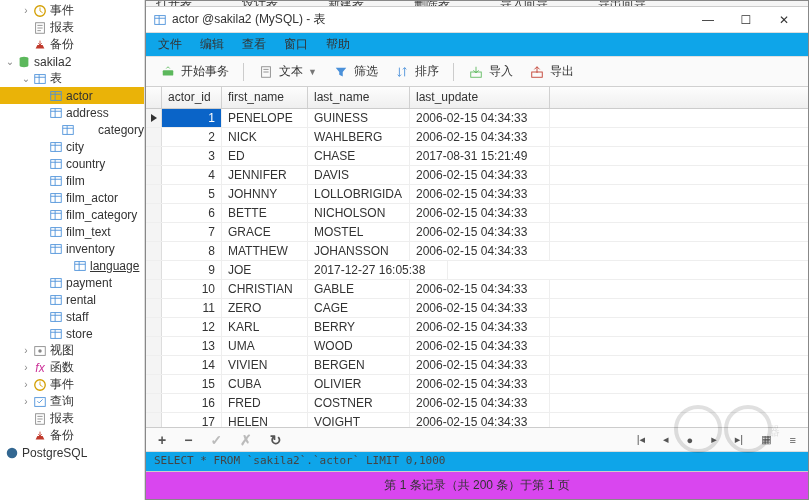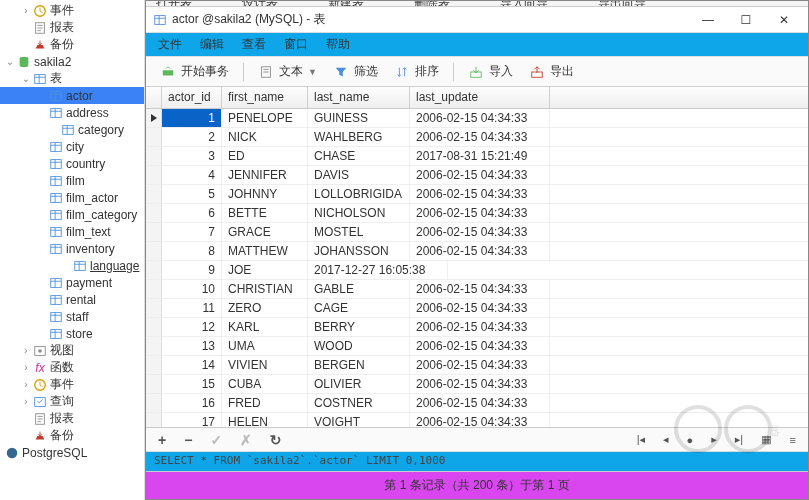--- a/index.html
+++ b/index.html
@@ -1,20 +1,20 @@
 <!DOCTYPE html>
 <html><head>
 <meta charset="utf-8">
 <style>
 *{box-sizing:border-box;margin:0;padding:0;font-family:"Microsoft YaHei","Segoe UI",Arial,sans-serif;font-size:12px;color:#333}
 body{background:#fff;width:809px;height:500px;overflow:hidden;position:relative}
 .app{display:flex;height:100%}
 .tree-panel{width:145px;background:#fff;border-right:1px solid #ddd;overflow:hidden;padding-top:2px}
 .tree-item{display:flex;align-items:center;height:17px;padding-left:4px;white-space:nowrap;cursor:pointer}
-.tree-item.selected{background:#3b82f6}
+.tree-item.selected{background:#eab308}
 .tw{display:inline-flex;width:12px;justify-content:center;color:#888;font-size:10px}
 .ic{display:inline-flex;width:16px;height:16px;align-items:center;justify-content:center;margin-right:2px}
 .ic svg{width:14px;height:14px}
 .lbl{font-size:12px}
 .main{flex:1;display:flex;flex-direction:column;border:1px solid #888;position:relative;background:#fff}
 .topstrip{height:6px;background:#f5f5f5;border-bottom:1px solid #ccc;display:flex;align-items:center;padding-left:10px;gap:50px;font-size:11px;color:#666;overflow:hidden}
 .titlebar{height:26px;display:flex;align-items:center;padding:0 6px;background:#fff;border-bottom:1px solid #ddd}
 .titlebar .ic{margin-right:4px}
 .title-text{flex:1;font-size:12px}
 .winbtns{display:flex;gap:18px;padding-right:8px}
@@ -115,21 +115,21 @@
         </div>
         <div class="tree-item" style="padding-left: 48px;">
           <span class="ic">
             <svg viewBox="0 0 16 16">
               <rect x="2" y="3" width="12" height="10" fill="none" stroke="#4a90d9"></rect>
               <path d="M2 6h12M7 3v10" stroke="#4a90d9"></path>
             </svg>
           </span>
           <span class="lbl">address</span>
         </div>
-        <div class="tree-item" style="padding-left: 60px;">
+        <div class="tree-item" style="padding-left: 60px; justify-content: space-between;">
           <span class="ic">
             <svg viewBox="0 0 16 16">
               <rect x="2" y="3" width="12" height="10" fill="none" stroke="#4a90d9"></rect>
               <path d="M2 6h12M7 3v10" stroke="#4a90d9"></path>
             </svg>
           </span>
           <span class="lbl">category</span>
         </div>
         <div class="tree-item" style="padding-left: 48px;">
           <span class="ic">

